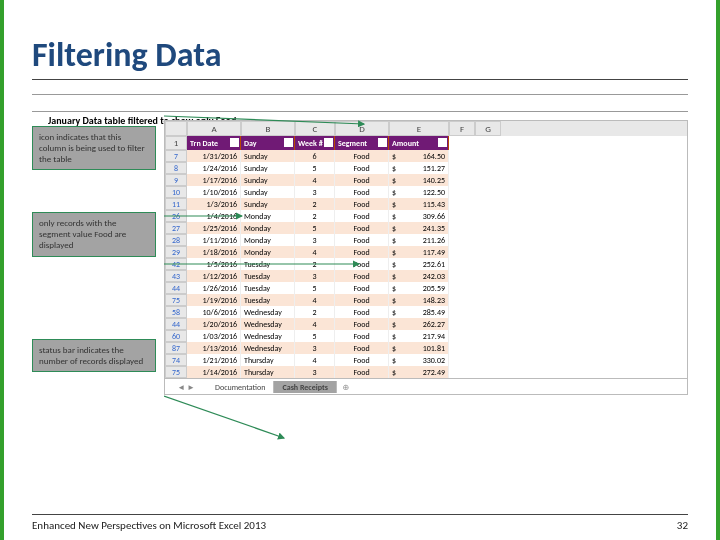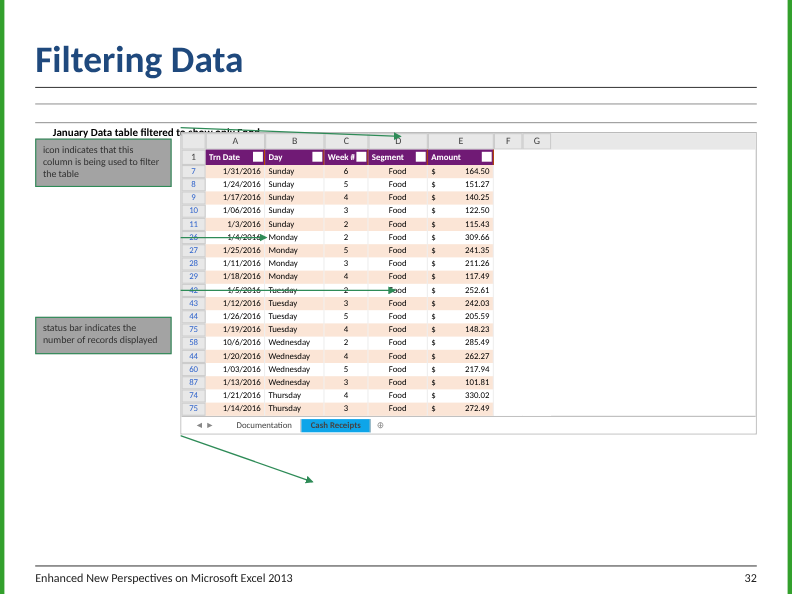--- a/index.html
+++ b/index.html
@@ -29,21 +29,21 @@
   .row .rh { background: #e8e8e8; border: 0.5px solid #ccc; text-align: center; color: #3366cc; font-size: 8px; }
   .row .c { border-right: 0.5px solid #eee; padding: 1px 3px; white-space: nowrap; overflow: hidden; font-size: 8px; }
   .row .c.num { text-align: right; }
   .row .c.ctr { text-align: center; }
   .row.band .c { background: #fbe5d6; }
   .row .blank { background: #fff; }
 
   .tabbar { display: flex; align-items: center; background: #fff; border-top: 1px solid #bbb; height: 16px; font-size: 8px; }
   .tabbar .nav { width: 42px; text-align: center; color: #888; }
   .tabbar .tab { padding: 1px 8px; border-right: 1px solid #bbb; color: #444; }
-  .tabbar .tab.active { background: #0ea5e9; font-weight: 700; }
+  .tabbar .tab.active { background: #a3a3a3; font-weight: 700; }
   .tabbar .plus { width: 18px; text-align: center; color: #888; }
 
   .statusbar { height: 16px; background: #1a7a4a; color: #fff; font-size: 8px; display: flex; align-items: center; padding: 0 6px; gap: 10px; }
 
   svg.arrows { position: absolute; top: 86px; left: 160px; width: 280px; height: 390px; pointer-events: none; }
 
   .footer { position: absolute; bottom: 8px; left: 28px; right: 28px; border-top: 1px solid #444; padding-top: 4px; display: flex; justify-content: space-between; font-size: 11px; color: #222; align-items: center; }
 </style>
 </head>
 <body>
@@ -53,20 +53,21 @@
   <div class="rule"></div>
 
   <div class="figbar">
     <div class="figcap">January Data table filtered to show only Food</div>
   </div>
 
   <div class="content">
     <div class="annot-col">
       <div class="annot">icon indicates that this column is being used to filter the table</div>
       <div style="height:30px"></div>
+      <div class="annot">only records with the segment value Food are displayed</div>
       <div style="height:70px"></div>
       <div class="annot">status bar indicates the number of records displayed</div>
     </div>
 
     <div class="sheet">
       <div class="colhdr">
         <div></div>
         <div>A</div>
         <div>B</div>
         <div>C</div>
@@ -111,21 +112,21 @@
             <div class="c num">1/17/2016</div>
             <div class="c">Sunday</div>
             <div class="c ctr">4</div>
             <div class="c ctr">Food</div>
             <div class="c num"><span style="float:left">$</span>140.25</div>
             <div class="blank"></div>
             <div class="blank"></div>
           </div>
           <div class="row">
             <div class="rh">10</div>
-            <div class="c num">1/06/2016</div>
+            <div class="c num">1/10/2016</div>
             <div class="c">Sunday</div>
             <div class="c ctr">3</div>
             <div class="c ctr">Food</div>
             <div class="c num"><span style="float:left">$</span>122.50</div>
             <div class="blank"></div>
             <div class="blank"></div>
           </div>
           <div class="row band">
             <div class="rh">11</div>
             <div class="c num">1/3/2016</div>

